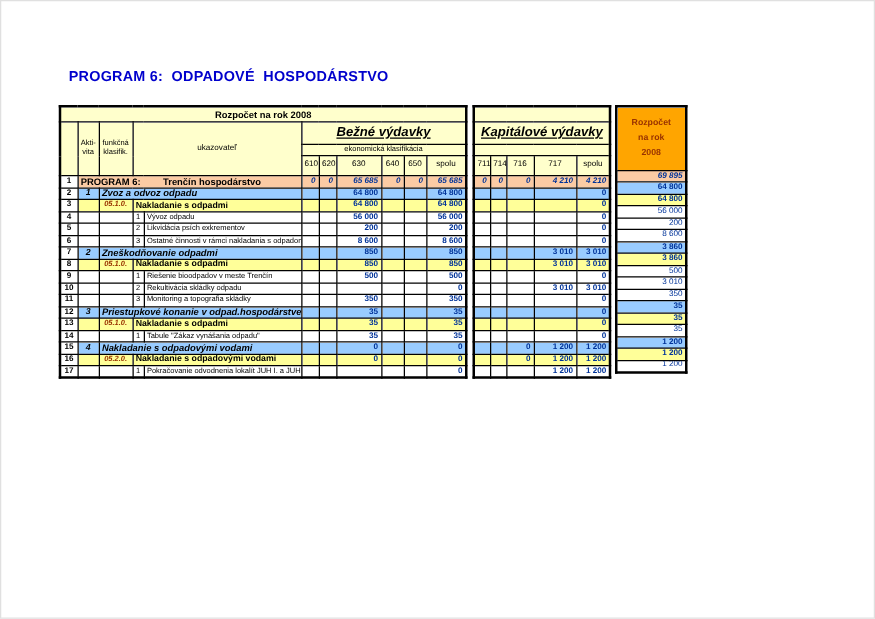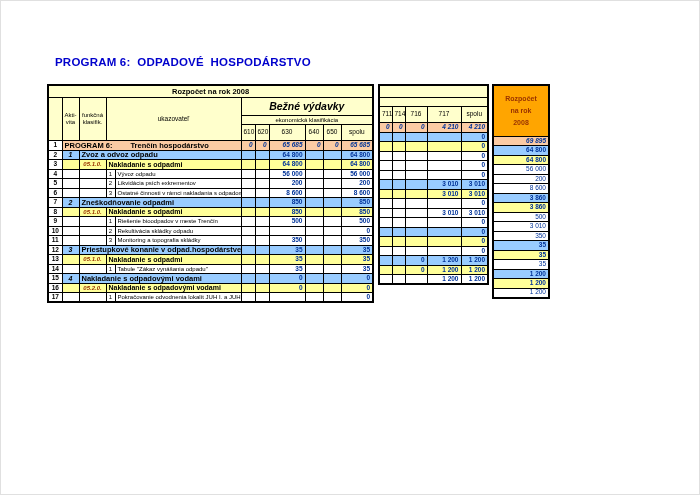--- a/index.html
+++ b/index.html
@@ -21,35 +21,35 @@
   #tbl-tot{left:492px;width:56px;}
   table{border:2px solid #000;}
   td,th{border:1px solid #000;padding:0 2px;overflow:hidden;white-space:nowrap;line-height:1;vertical-align:middle;}
 
   
   thead th{background:#FFFFCC;font-weight:bold;}
   tr.h1 th{height:11px;font-size:7.5px;}
   tr.h2 th{height:17px;}
   tr.h3 th{height:8px;font-size:6px;font-weight:normal;}
   tr.h4 th{height:15px;font-size:6.5px;font-weight:normal;}
-  th.big-title{font-size:10.5px;font-style:italic;font-weight:bold;}
+  th.big-title{font-size:10.5px;font-style:italic;font-weight:bold;text-decoration:underline;}
   th.small-h{font-size:6px;font-weight:normal;line-height:1.15;}
   th.ukaz-h{font-size:6.5px;font-weight:normal;}
 
   
   tbody tr{height:9.5px;}
   tbody td{font-size:6.5px;}
   td.num{font-weight:bold;text-align:center;background:#fff !important;font-size:6.5px;}
   td.akt{font-weight:bold;font-style:italic;text-align:center;font-size:7px;}
   td.funk{font-style:italic;font-weight:bold;color:#993300;text-align:center;font-size:6px;}
   td.sub{text-align:center;font-size:6px;padding:0 1px;}
   td.lbl{text-align:left;}
   td.lbl-program{font-size:7.5px;font-weight:bold;}
   td.lbl-program .gap{margin-left:18px;}
-  td.lbl-activity{font-size:7.5px;font-weight:bold;}
+  td.lbl-activity{font-size:7.5px;font-weight:bold;font-style:italic;}
   td.lbl-funk{font-size:7px;font-weight:bold;}
   td.lbl-detail{font-size:6px;}
   td.val{text-align:right;font-weight:bold;color:#003399;font-size:6.5px;}
   tr.r-program td{background:#FBCBA4;}
   tr.r-program td.val{font-style:italic;}
   tr.r-activity td{background:#99CCFF;}
   tr.r-funk td{background:#FFFF99;}
   tr.r-detail td{background:#fff;}
 
   
@@ -325,20 +325,23 @@
     <col style="width:13px">
       <col style="width:13px">
       <col style="width:22px">
     <col style="width:34px">
       <col style="width:27px">
   </colgroup>
   <thead>
     <tr class="h1">
       <th colspan="5"></th>
     </tr>
+    <tr class="h2">
+      <th colspan="5" class="big-title">Kapitálové výdavky</th>
+    </tr>
     <tr class="h3">
       <th colspan="5"></th>
     </tr>
     <tr class="h4">
       <th>711</th>
       <th>714</th>
       <th>716</th>
       <th>717</th>
       <th>spolu</th>
     </tr>

